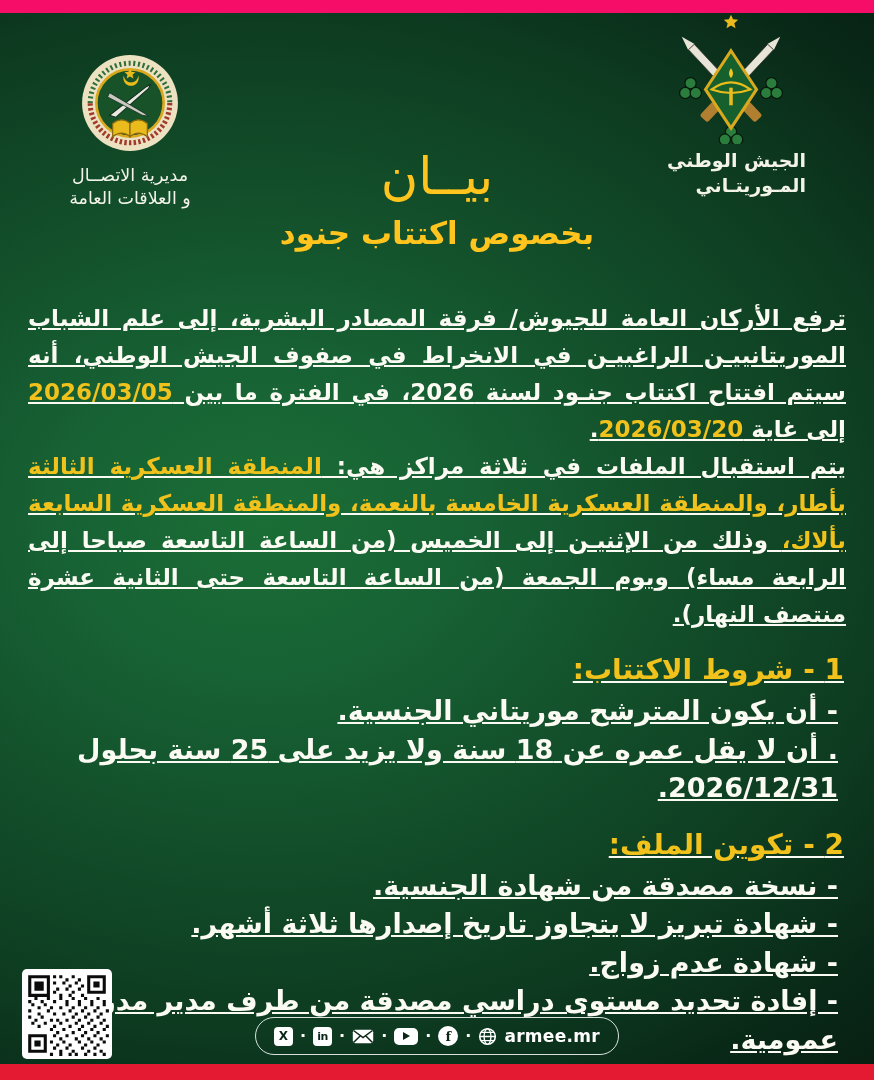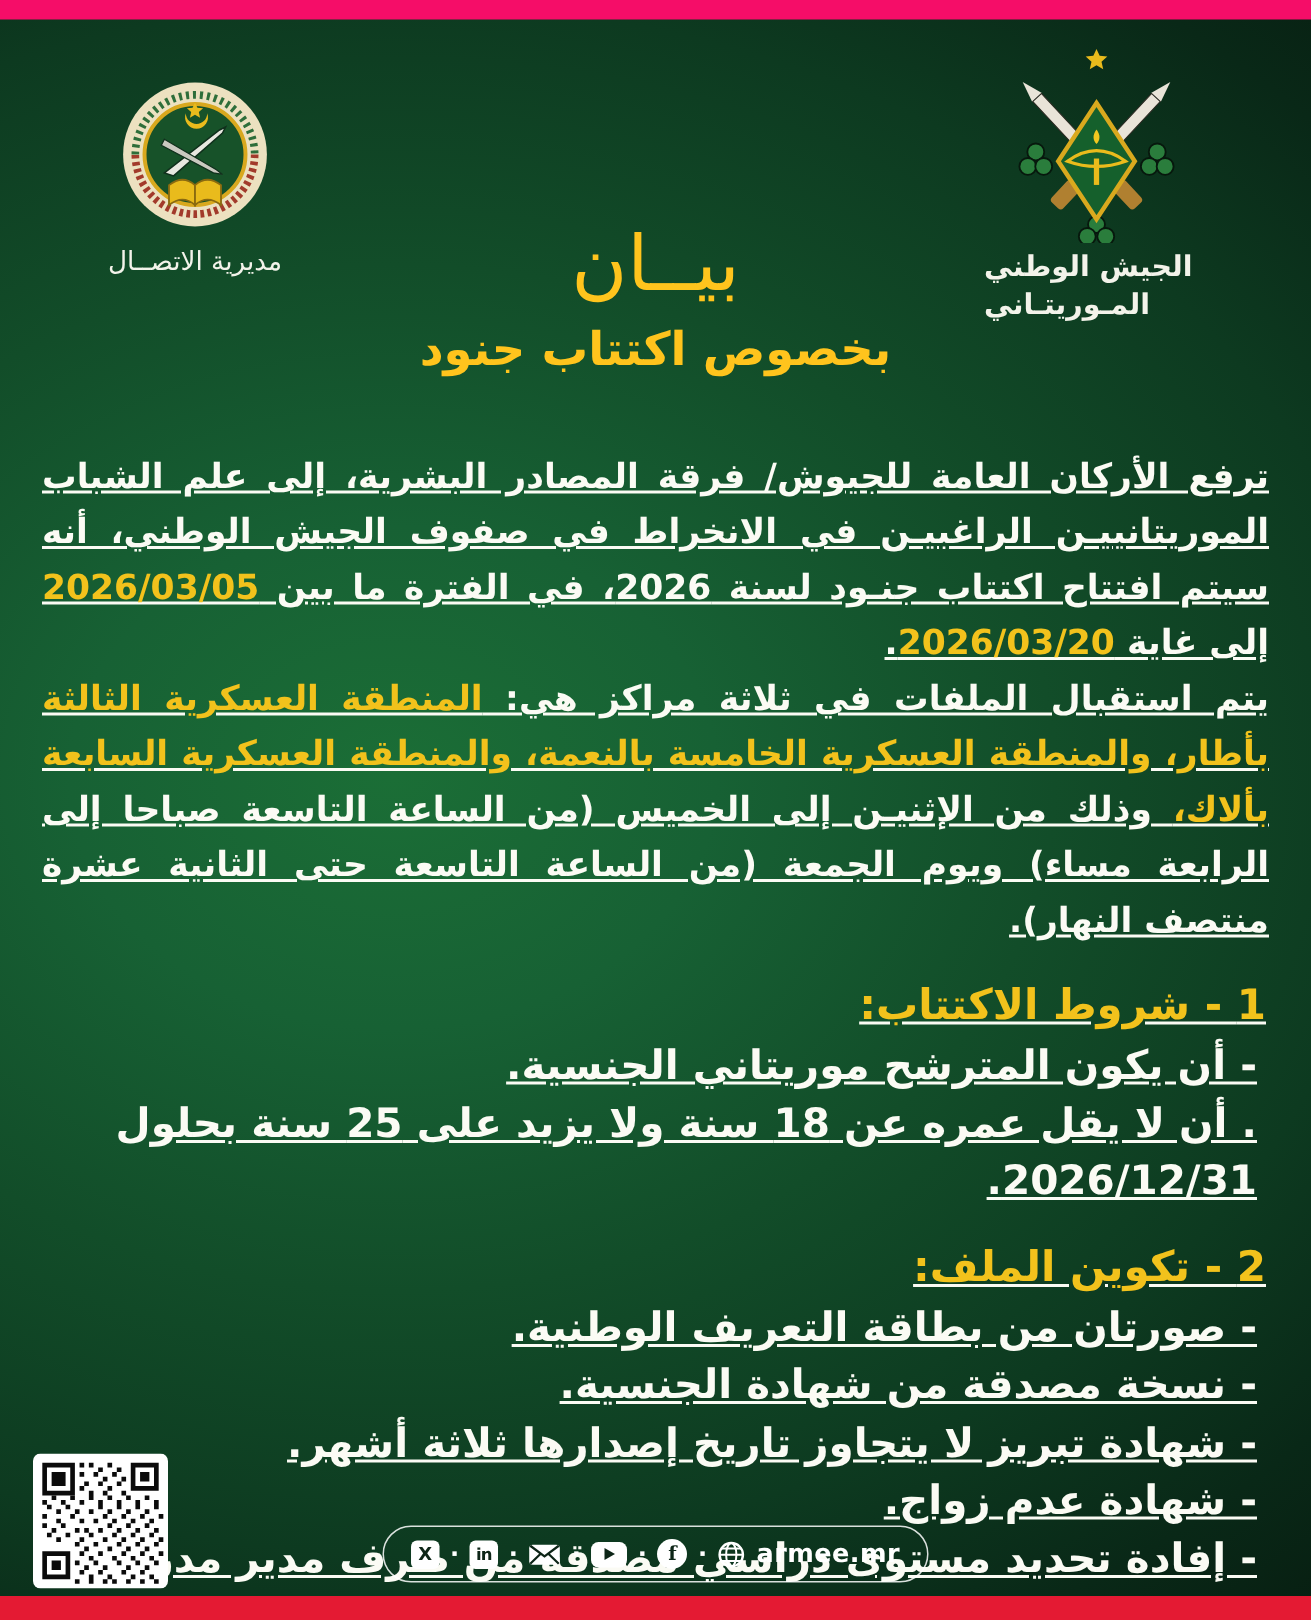--- a/index.html
+++ b/index.html
@@ -11,21 +11,21 @@
         #1b6e36 0%, #176134 22%, #124d29 45%, #0d3a20 68%, #092817 85%, #071c10 100%);
   }
   .bar{position:absolute;left:0;right:0;}
   .bar.top{top:0;height:13px;background:#f50d68;}
   .bar.bottom{bottom:0;height:16px;background:#e41a33;}
 
   
   .logo-left{position:absolute;left:30px;top:52px;width:200px;text-align:center;}
   .logo-left svg{width:102px;height:102px;display:block;margin:0 auto;}
   .logo-left .lbl{margin-top:10px;color:#f3f3ea;font-size:17.5px;font-weight:400;line-height:23px;}
-  .logo-right{position:absolute;right:68px;top:30px;width:150px;text-align:left;}
+  .logo-right{position:absolute;right:68px;top:12px;width:150px;text-align:right;}
   .logo-right svg{width:118px;height:132px;display:block;margin:0 auto;}
   .logo-right .lbl{margin-top:4px;color:#f3f3ea;font-size:19px;font-weight:600;line-height:25px;letter-spacing:.5px;}
 
   
   .title-block{position:absolute;top:148px;left:0;width:874px;text-align:center;color:#ffc41d;}
   .title-main{font-size:51px;font-weight:400;line-height:58px;}
   .title-sub{font-size:31px;font-weight:800;margin-top:9px;}
 
   
   .content{position:absolute;top:300px;right:28px;left:28px;direction:rtl;color:#fbfbf4;text-decoration:underline;}
@@ -66,20 +66,21 @@
       <circle cx="50" cy="50" r="33" fill="#175229" stroke="#d8a81e" stroke-width="2.6"></circle>
       <path d="M44,23 A7.5,7.5 0 1 0 58,23 A6,6 0 1 1 44,23 Z" fill="#e9bb1c"></path>
       <path d="M50,16 l1.6,3.4 3.7,.4 -2.8,2.5 .8,3.7 -3.3,-1.9 -3.3,1.9 .8,-3.7 -2.8,-2.5 3.7,-.4 Z" fill="#e9bb1c"></path>
       <polygon points="30,62 66,34 70,32 68,36 36,64" fill="#e8e8e0" stroke="#10301c" stroke-width="1"></polygon>
       <polygon points="30,40 64,60 68,63 62,62 28,44" fill="#c9c9bf" stroke="#10301c" stroke-width=".8"></polygon>
       <path d="M33,70 Q42,63 50,70 L50,83 Q42,76 33,83 Z" fill="#e9bb1c" stroke="#8a6a10" stroke-width="1.2"></path>
       <path d="M67,70 Q58,63 50,70 L50,83 Q58,76 67,83 Z" fill="#e9bb1c" stroke="#8a6a10" stroke-width="1.2"></path>
     </svg>
     <div class="lbl">
       <div>مديرية الاتصــال</div>
+      <div>و العلاقات العامة</div>
     </div>
   </div>
 
   <div class="logo-right">
     <svg viewBox="0 0 120 150">
       <path d="M60,3 l2.4,5.2 5.8,.6 -4.4,3.9 1.3,5.7 -5.1,-3 -5.1,3 1.3,-5.7 -4.4,-3.9 5.8,-.6 Z" fill="#e9bb1c"></path>
       <path d="M41,22 A19,19 0 1 0 79,22 A15,15 0 1 1 41,22 Z" fill="#e9bb1c"></path>
       <g transform="rotate(-43 60 88)">
         <polygon points="55,22 65,22 60,6" fill="#e9e4d8"></polygon>
         <rect x="55.5" y="22" width="9" height="84" fill="#e9e4d8" stroke="#2a2a22" stroke-width=".8"></rect>
@@ -125,21 +126,20 @@
 
   <main class="content" dir="rtl">
     <p class="para"><span>ترفع الأركان العامة للجيوش/ فرقة المصادر البشرية، إلى علم الشباب الموريتانييـن الراغبيـن في الانخراط في صفوف الجيش الوطني، أنه سيتم افتتاح اكتتاب جنـود لسنة 2026، في الفترة ما بين </span><span class="hl">2026/03/05</span><span> إلى غاية </span><span class="hl">2026/03/20</span><span>.</span></p>
     <p class="para"><span>يتم استقبال الملفات في ثلاثة مراكز هي: </span><span class="hl">المنطقة العسكرية الثالثة بأطار، والمنطقة العسكرية الخامسة بالنعمة، والمنطقة العسكرية السابعة بألاك،</span><span> وذلك من الإثنيـن إلى الخميس (من الساعة التاسعة صباحا إلى الرابعة مساء) ويوم الجمعة (من الساعة التاسعة حتى الثانية عشرة منتصف النهار).</span></p>
 
     <h2 class="sec">1 - شروط الاكتتاب:</h2>
     <p class="item">- أن يكون المترشح موريتاني الجنسية.</p>
     <p class="item">. أن لا يقل عمره عن 18 سنة ولا يزيد على 25 سنة بحلول 2026/12/31.</p>
 
     <h2 class="sec">2 - تكوين الملف:</h2>
-    <p class="item">- صورتان من بطاقة التعريف الوطنية.</p>
     <p class="item">- نسخة مصدقة من شهادة الجنسية.</p>
     <p class="item">- شهادة تبريز لا يتجاوز تاريخ إصدارها ثلاثة أشهر.</p>
     <p class="item">- شهادة عدم زواج.</p>
     <p class="item">- إفادة تحديد مستوى دراسي مصدقة من طرف مدير مدرسة عمومية.</p>
     <p class="item">- 08 صور شمسية.</p>
   </main>
 
   <svg class="qr" viewBox="0 0 29 29">
     <rect x="0" y="0" width="29" height="29" rx="1.6" fill="#fff"></rect>
     <g fill="#0b0b0b">

